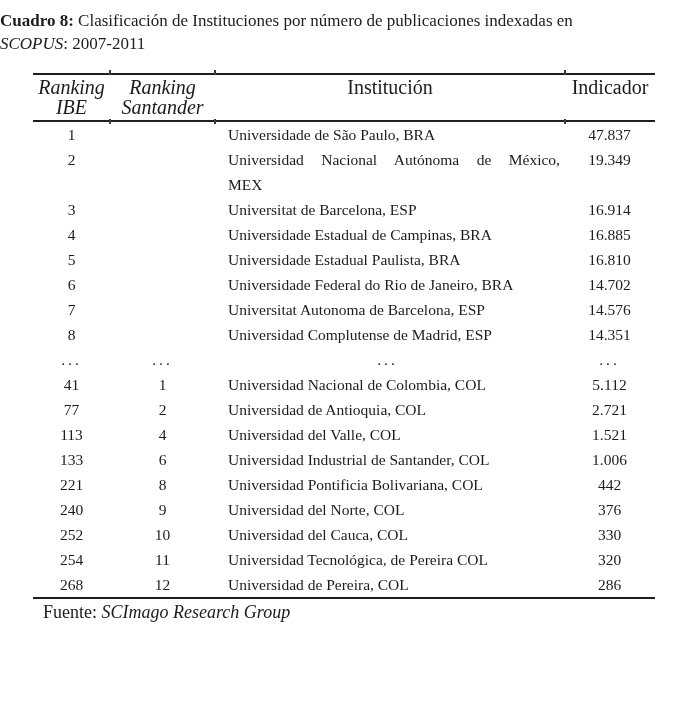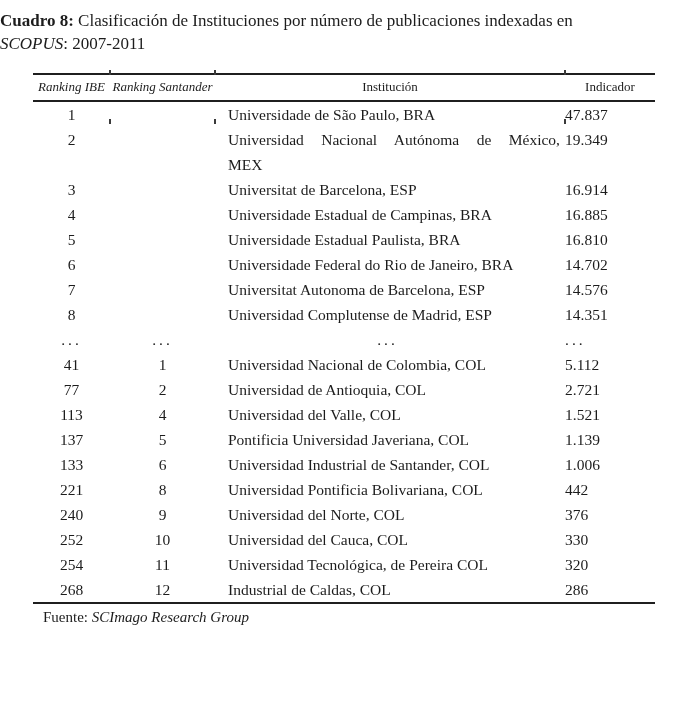--- a/index.html
+++ b/index.html
@@ -35,21 +35,21 @@
     border-top: 2px solid #1f1f1f;
     border-bottom: 2px solid #1f1f1f;
   }
   col.c-ibe { width: 77px; }
   col.c-col { width: 105px; }
   col.c-inst { width: 350px; }
   col.c-ind { width: 90px; }
 
   thead th {
     font-weight: normal;
-    font-size: 13px;
+    font-size: 20px;
     line-height: 20px;
     text-align: center;
     vertical-align: top;
     padding: 2px 0 3px 0;
     border-bottom: 2px solid #1f1f1f;
   }
   thead th.h-italic { font-style: italic; }
 
   tbody td {
     font-size: 15.5px;
@@ -58,21 +58,21 @@
     padding: 0;
   }
   td.col-ibe { text-align: center; }
   td.col-col { text-align: center; }
   td.col-inst {
     text-align: left;
     padding-left: 13px;
     padding-right: 5px;
   }
   td.col-ind {
-    text-align: left;
+    text-align: center;
     padding-right: 1px;
   }
   .justify-line {
     text-align: justify;
     text-align-last: justify;
   }
   tr.ellipsis-row td { letter-spacing: 3px; }
   tr.ellipsis-row td.col-inst { text-align: center; padding-left: 0; }
 
   
@@ -83,21 +83,21 @@
     background: #3a3a3a;
   }
   .tick.t-top { top: -3px; }
   .tick.t-head { top: 46px; }
   .tick.x1 { left: 76px; }
   .tick.x2 { left: 181px; }
   .tick.x3 { left: 531px; }
 
   .fuente {
     margin: 3px 0 0 43px;
-    font-size: 15px;
+    font-size: 18px;
     line-height: 20px;
   }
   .fuente .italic { font-style: italic; }
 </style>
 </head>
 <body>
 
 <div class="caption">
   <div><span class="bold">Cuadro 8:</span><span> Clasificación de Instituciones por número de publicaciones indexadas en</span></div>
   <div><span class="italic">SCOPUS</span><span>: 2007-2011</span></div>
@@ -196,26 +196,20 @@
           <td class="col-inst">Universidad de Antioquia, COL</td>
           <td class="col-ind">2.721</td>
         </tr>
         <tr>
           <td class="col-ibe">113</td>
           <td class="col-col">4</td>
           <td class="col-inst">Universidad del Valle, COL</td>
           <td class="col-ind">1.521</td>
         </tr>
         <tr>
-          <td class="col-ibe">137</td>
-          <td class="col-col">5</td>
-          <td class="col-inst">Pontificia Universidad Javeriana, COL</td>
-          <td class="col-ind">1.139</td>
-        </tr>
-        <tr>
           <td class="col-ibe">133</td>
           <td class="col-col">6</td>
           <td class="col-inst">Universidad Industrial de Santander, COL</td>
           <td class="col-ind">1.006</td>
         </tr>
         <tr>
           <td class="col-ibe">221</td>
           <td class="col-col">8</td>
           <td class="col-inst">Universidad Pontificia Bolivariana, COL</td>
           <td class="col-ind">442</td>
@@ -234,21 +228,21 @@
         </tr>
         <tr>
           <td class="col-ibe">254</td>
           <td class="col-col">11</td>
           <td class="col-inst">Universidad Tecnológica, de Pereira COL</td>
           <td class="col-ind">320</td>
         </tr>
         <tr>
           <td class="col-ibe">268</td>
           <td class="col-col">12</td>
-          <td class="col-inst">Industrial de Caldas, COL</td>
+          <td class="col-inst">Universidad de Pereira, COL</td>
           <td class="col-ind">286</td>
         </tr>
       </tbody>
   </table>
 </div>
 
 <div class="fuente">
   <span>Fuente:</span>
   <span class="italic">SCImago Research Group</span>
 </div>

